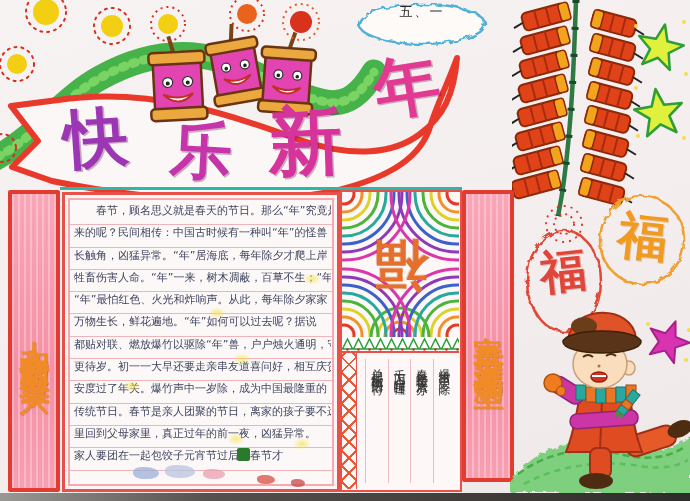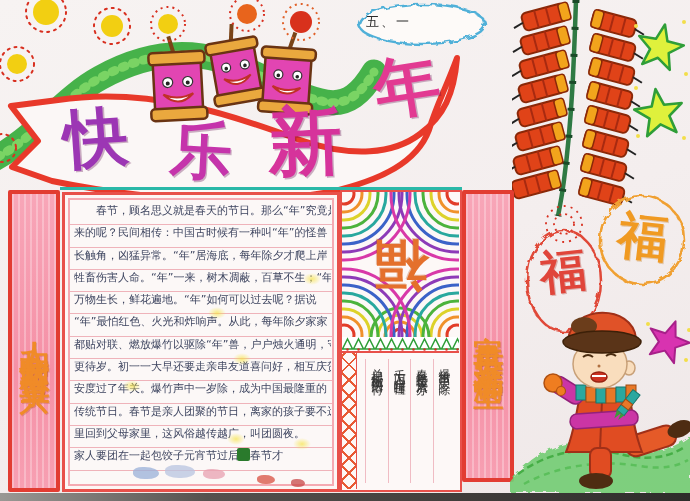--- a/index.html
+++ b/index.html
@@ -14,21 +14,21 @@
   
   .title-char { position:absolute; font-weight:bold; line-height:1;
                 text-shadow:1.5px 1.5px 0 rgba(90,0,70,.30); }
   #tc0 { left:64px;  top:106px; font-size:64px; color:#9c36b4; transform:rotate(-4deg); }
   #tc1 { left:170px; top:120px; font-size:62px; color:#c534ab; transform:rotate(3deg); }
   #tc2 { left:268px; top:104px; font-size:74px; color:#d6339b; transform:rotate(-2deg); }
   #tc3 { left:374px; top:54px;  font-size:66px; color:#e23a92; transform:rotate(-9deg); }
 
   
   #author-cloud { left:352px; top:0; width:140px; height:50px; }
-  #author-text { left:366px; top:12px; width:112px; text-align:left; color:#2a2a2a; }
+  #author-text { left:366px; top:2px; width:112px; text-align:center; color:#2a2a2a; }
   #author-text div { font-size:13px; line-height:1.5; letter-spacing:2px; }
 
   
   .v-banner { position:absolute; border:4px solid #e23c32; border-radius:2px;
       background:
         repeating-linear-gradient(90deg, rgba(255,255,255,.28) 0 2px, transparent 2px 6px),
         linear-gradient(180deg,#f8a6b8,#f590a6 60%,#f79fb2);
       display:flex; align-items:center; justify-content:center; }
   #banner-left  { left:8px;  top:190px; width:52px; height:302px; }
   #banner-right { left:462px; top:190px; width:52px; height:292px; }
@@ -320,27 +320,27 @@
   <div class="v-banner" id="banner-left">
     <div class="v-text">人和家顺百事兴</div>
   </div>
 
   <div class="abs" id="article">
     <div id="article-lines">
       <div class="a-line">　　春节，顾名思义就是春天的节日。那么“年”究竟是怎么</div>
       <div class="a-line">来的呢？民间相传：中国古时候有一种叫“年”的怪兽，它头</div>
       <div class="a-line">长触角，凶猛异常。“年”居海底，每年除夕才爬上岸，吞食</div>
       <div class="a-line">牲畜伤害人命。“年”一来，树木凋蔽，百草不生；“年”一过</div>
+      <div class="a-line">“年”最怕红色、火光和炸响声。从此，每年除夕家家</div>
       <div class="a-line">万物生长，鲜花遍地。“年”如何可以过去呢？据说</div>
-      <div class="a-line">“年”最怕红色、火光和炸响声。从此，每年除夕家家</div>
       <div class="a-line">都贴对联、燃放爆竹以驱除“年”兽，户户烛火通明，守</div>
       <div class="a-line">更待岁。初一一大早还要走亲串友道喜问好，相互庆贺平</div>
       <div class="a-line">安度过了年关。爆竹声中一岁除，成为中国最隆重的</div>
       <div class="a-line">传统节日。春节是亲人团聚的节日，离家的孩子要不远千</div>
-      <div class="a-line">里回到父母家里，这风俗越传越广，叫团圆夜。</div>
+      <div class="a-line">里回到父母家里，真正过年的前一夜，凶猛异常。</div>
       <div class="a-line">家人要团在一起包饺子元宵节过后，春节才</div>
     </div>
     <span class="hl" style="left:238px;top:78px"></span>
     <span class="hl" style="left:143px;top:112px"></span>
     <span class="hl" style="left:168px;top:158px"></span>
     <span class="hl" style="left:162px;top:238px"></span>
     <span class="hl" style="left:228px;top:243px"></span>
     <span class="hl" style="left:58px;top:185px"></span>
     <span id="correction"></span>
     <span class="doodle" style="left:68px;top:272px;width:26px;height:12px;background:#9ab0d8"></span>

